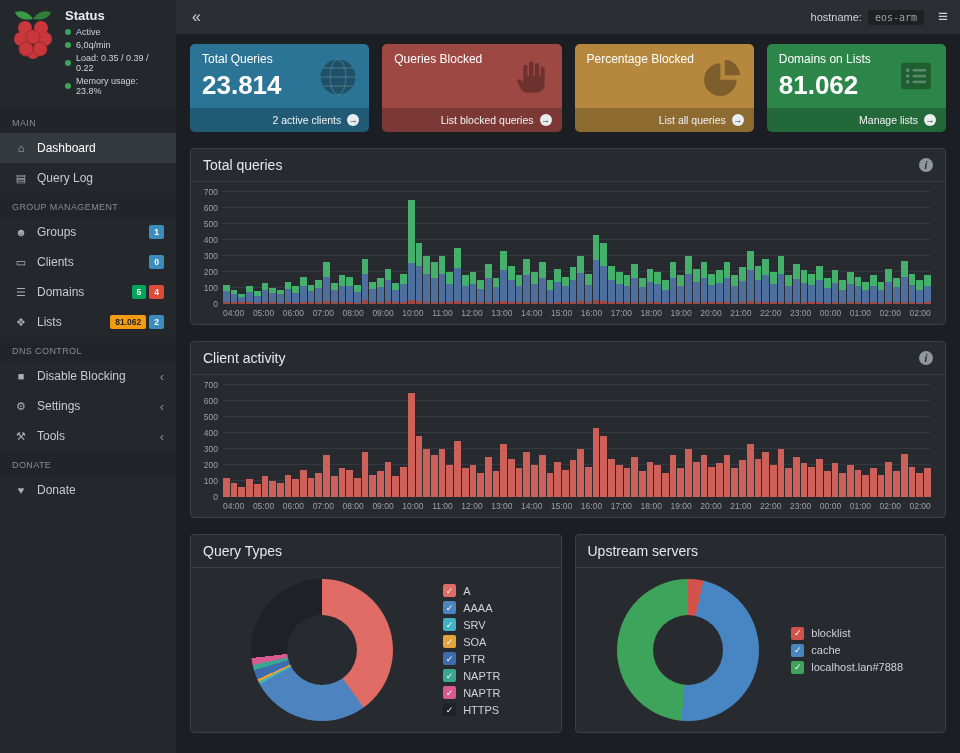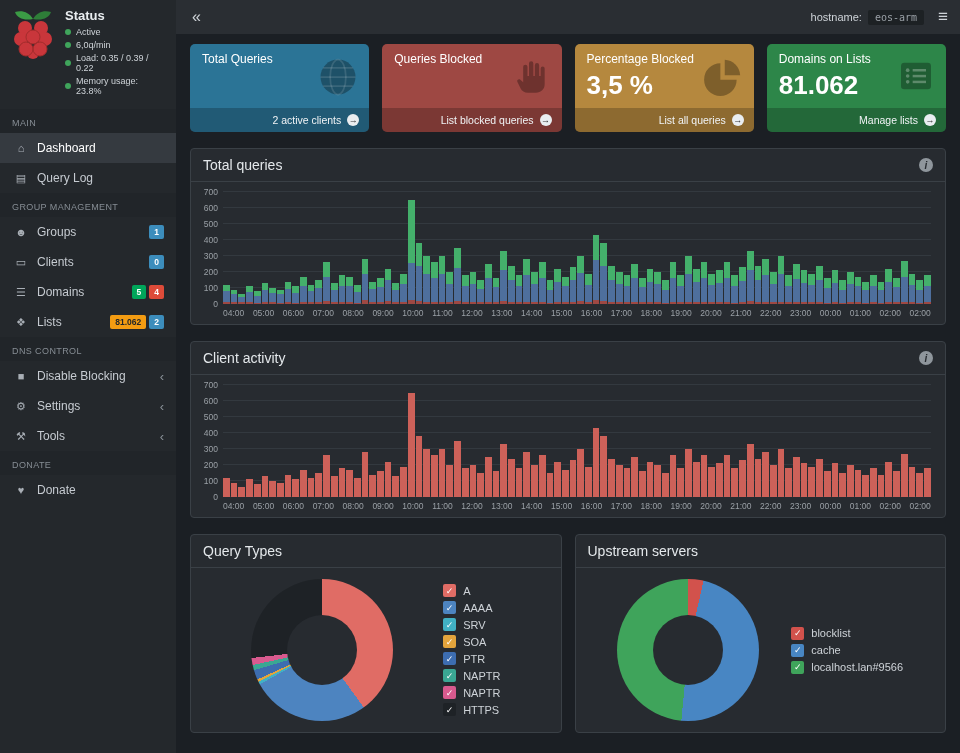--- a/index.html
+++ b/index.html
@@ -196,20 +196,21 @@
         <span class="hostcode">eos-arm</span>
       </span>
       <span class="burger">≡</span>
     </div>
 
     <div class="content">
 
       <div class="cards">
         <div class="card" style="background: rgb(43, 116, 150);">
           <div class="card-title">Total Queries</div>
+          <div class="card-value">23.814</div>
           <span class="card-icon">
             <svg width="42" height="42" viewBox="0 0 24 24">
               <circle cx="12" cy="12" r="10" fill="rgba(0,0,0,0.30)"></circle>
               <g stroke="rgba(255,255,255,0.12)" fill="none" stroke-width="1">
                 <ellipse cx="12" cy="12" rx="4.5" ry="10"></ellipse>
                   <path d="M2 12h20M3.5 6.8h17M3.5 17.2h17"></path>
               </g>
             </svg>
           </span>
           <div class="card-footer">
@@ -226,21 +227,20 @@
             </svg>
           </span>
           <div class="card-footer">
             <span>List blocked queries</span>
             <span class="arrow-circle">→</span>
           </div>
         </div>
 
         <div class="card" style="background: rgb(181, 136, 62);">
           <div class="card-title">Percentage Blocked</div>
-          <div class="card-value">3,5 %</div>
           <span class="card-icon">
             <svg width="42" height="42" viewBox="0 0 24 24">
               <path fill="rgba(0,0,0,0.30)" d="M10.5 4.2A9.3 9.3 0 1 0 19.8 13.5H10.5z"></path>
               <path fill="rgba(0,0,0,0.30)" d="M13 2.2a9.3 9.3 0 0 1 8.8 8.8H13z"></path>
             </svg>
           </span>
           <div class="card-footer">
             <span>List all queries</span>
             <span class="arrow-circle">→</span>
           </div>
@@ -1176,21 +1176,21 @@
                 <div class="legend-row">
                   <span class="lcheck" style="background: rgb(210, 82, 76);">✓</span>
                   <span>blocklist</span>
                 </div>
                 <div class="legend-row">
                   <span class="lcheck" style="background: rgb(72, 134, 195);">✓</span>
                   <span>cache</span>
                 </div>
                 <div class="legend-row">
                   <span class="lcheck" style="background: rgb(63, 164, 91);">✓</span>
-                  <span>localhost.lan#9566</span>
+                  <span>localhost.lan#7888</span>
                 </div>
               </div>
           </div>
         </div>
       </div>
 
     </div>
   </div>
 </div>
 

